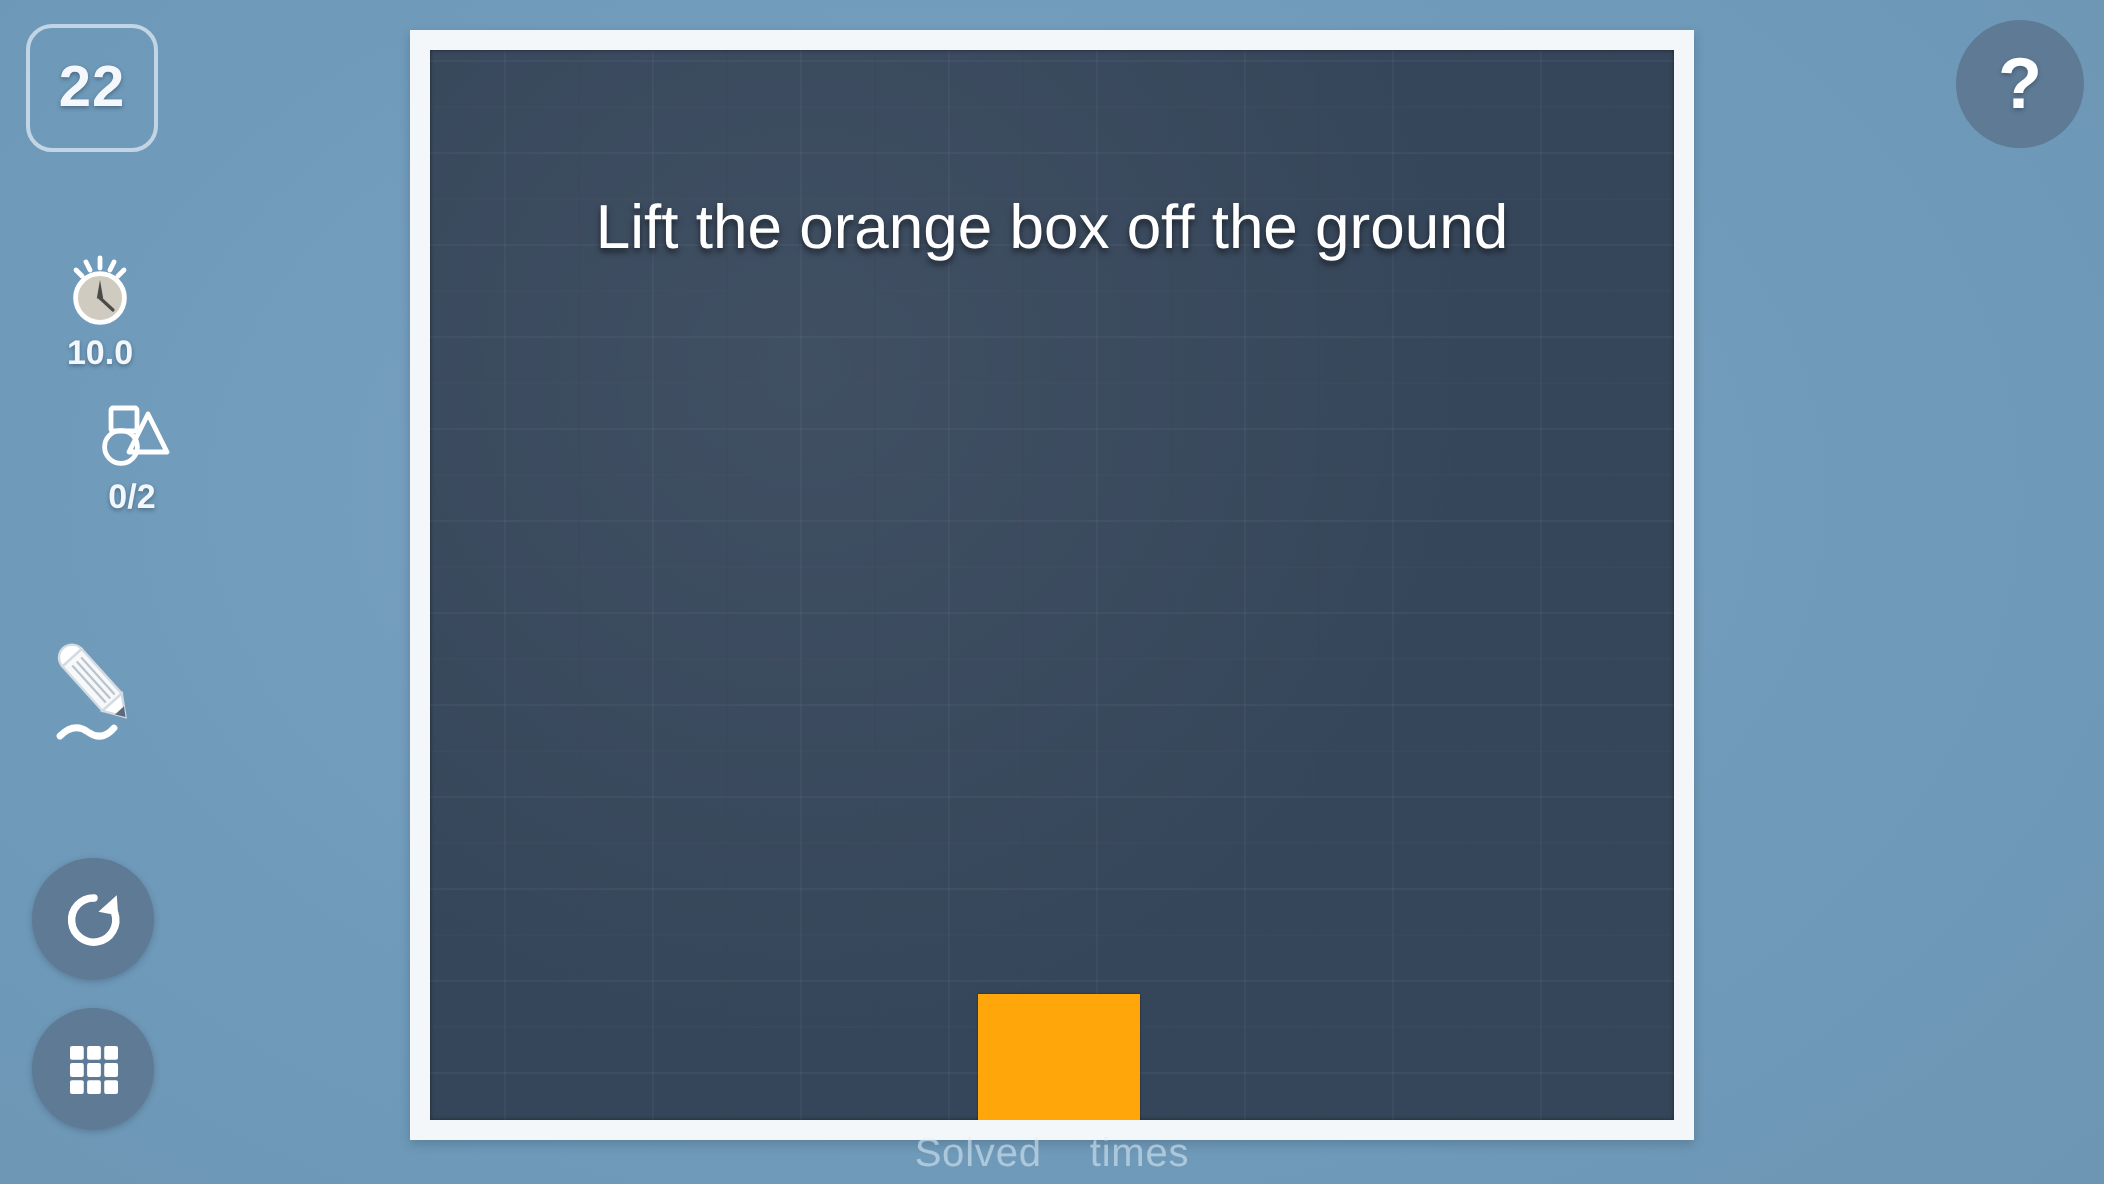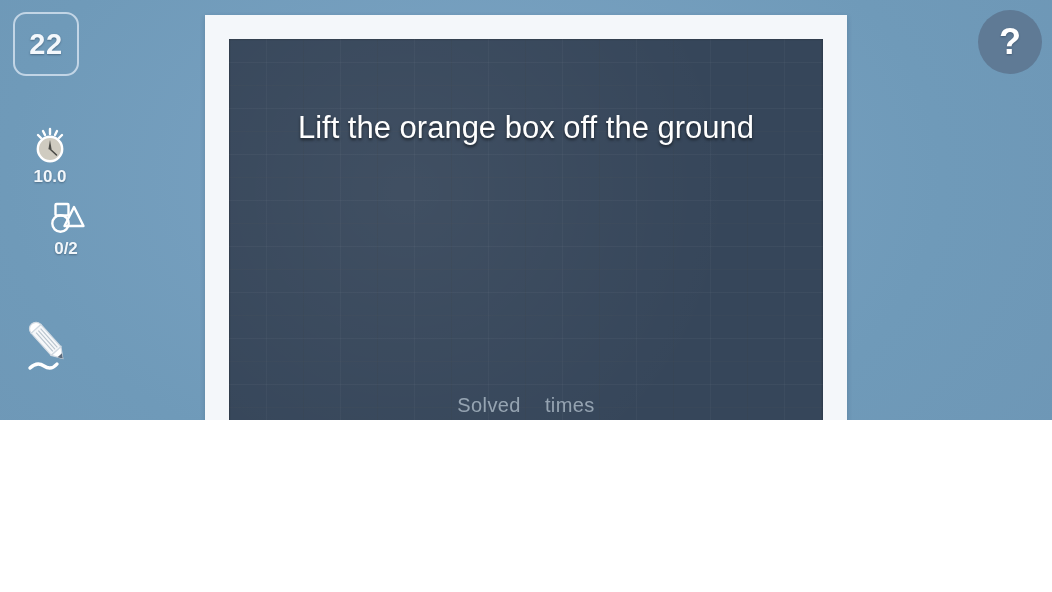--- a/index.html
+++ b/index.html
@@ -7,21 +7,21 @@
     padding: 0;
     width: 1052px;
     height: 592px;
     overflow: hidden;
     font-family: "Liberation Sans", sans-serif;
   }
 
   #app {
     position: relative;
     width: 1052px;
-    height: 420px;
+    height: 592px;
     background:
       radial-gradient(ellipse 900px 600px at 45% 42%, #7ca4c4 0%, #6f9ab9 52%, #6e97b6 78%, #6a93b2 100%);
     overflow: hidden;
     user-select: none;
   }
 
   
   .hud-left {
     position: absolute;
     left: 0;
@@ -118,21 +118,21 @@
   
   .stage-frame {
     position: absolute;
     left: 205px;
     top: 15px;
     width: 642px;
     height: 555px;
     background: #f4f7fa;
     box-shadow: 0 2px 5px rgba(25,45,65,0.22);
     box-sizing: border-box;
-    padding: 24px;
+    padding: 10px;
   }
 
   .stage {
     position: relative;
     width: 100%;
     height: 100%;
     background-color: #36465a;
     background-image:
       repeating-linear-gradient(0deg,   rgba(255,255,255,0.035) 0 1px, rgba(0,0,0,0) 1px 23px),
       repeating-linear-gradient(90deg,  rgba(255,255,255,0.030) 0 1px, rgba(0,0,0,0) 1px 37px),

